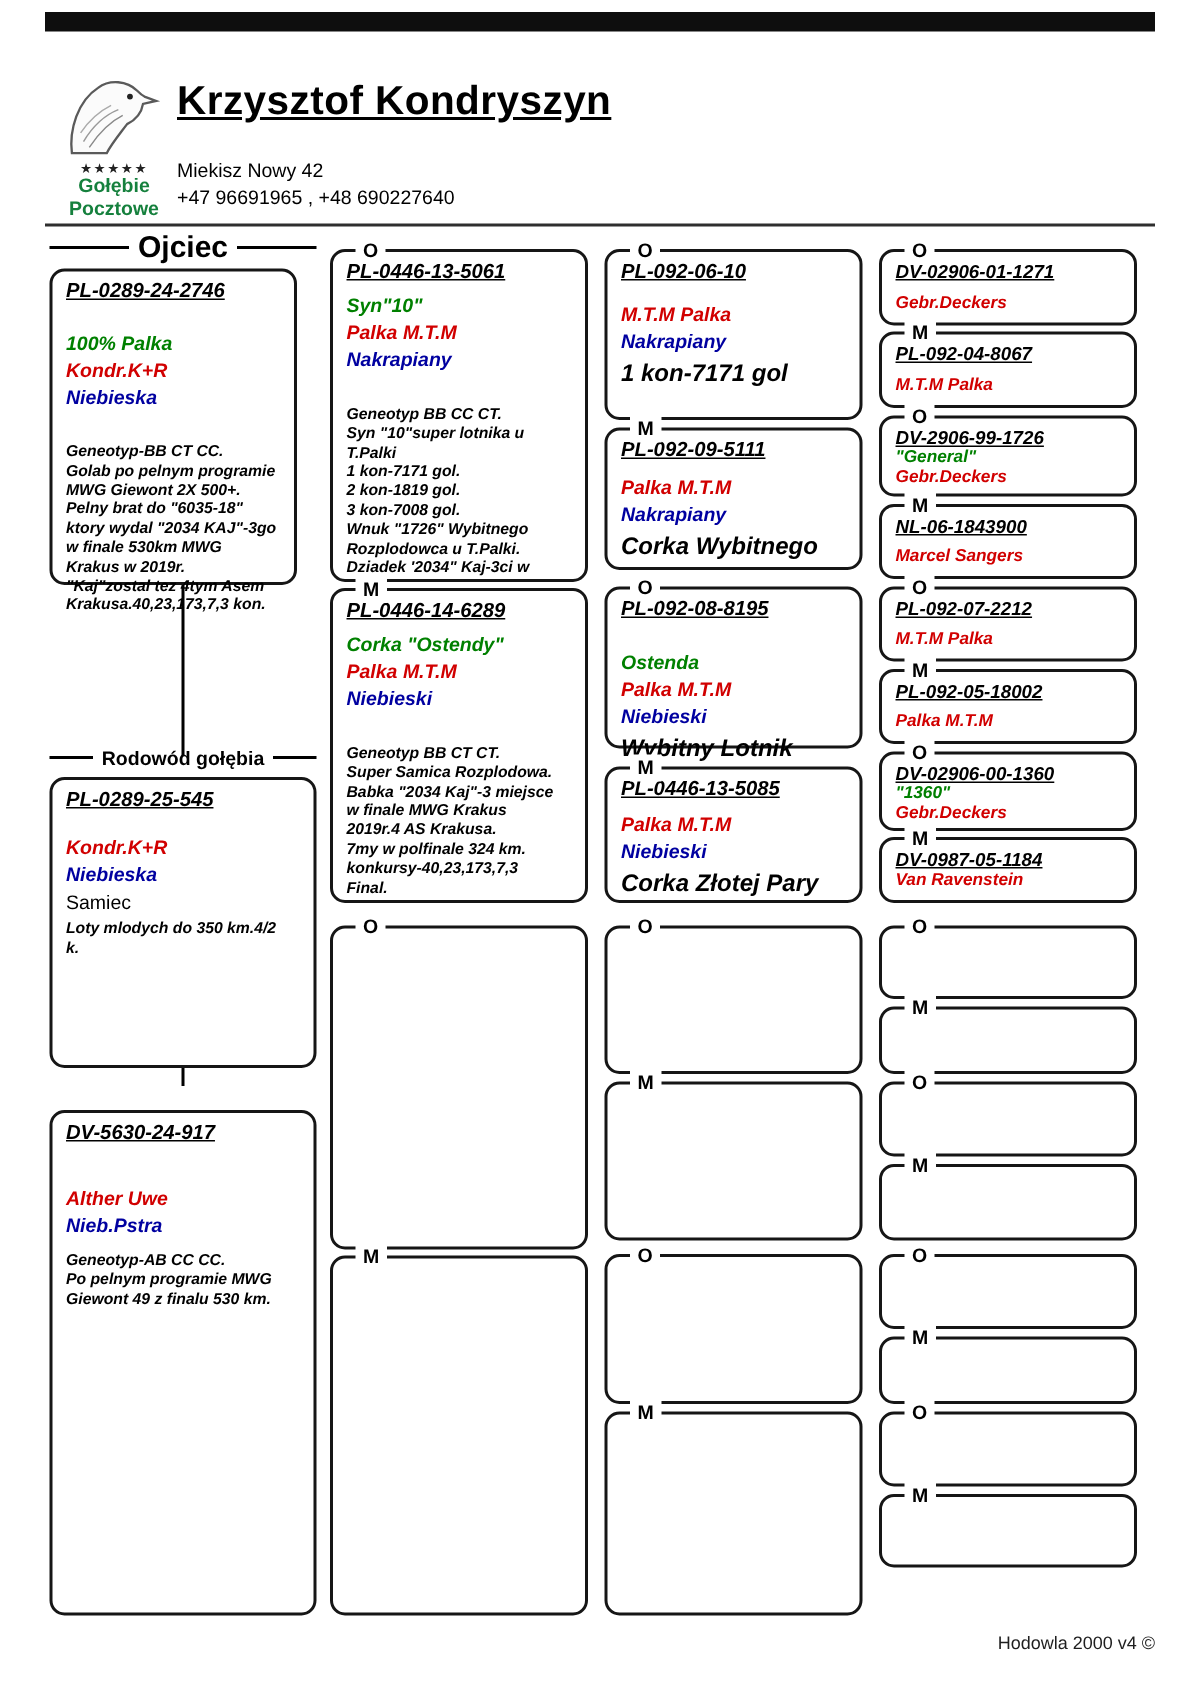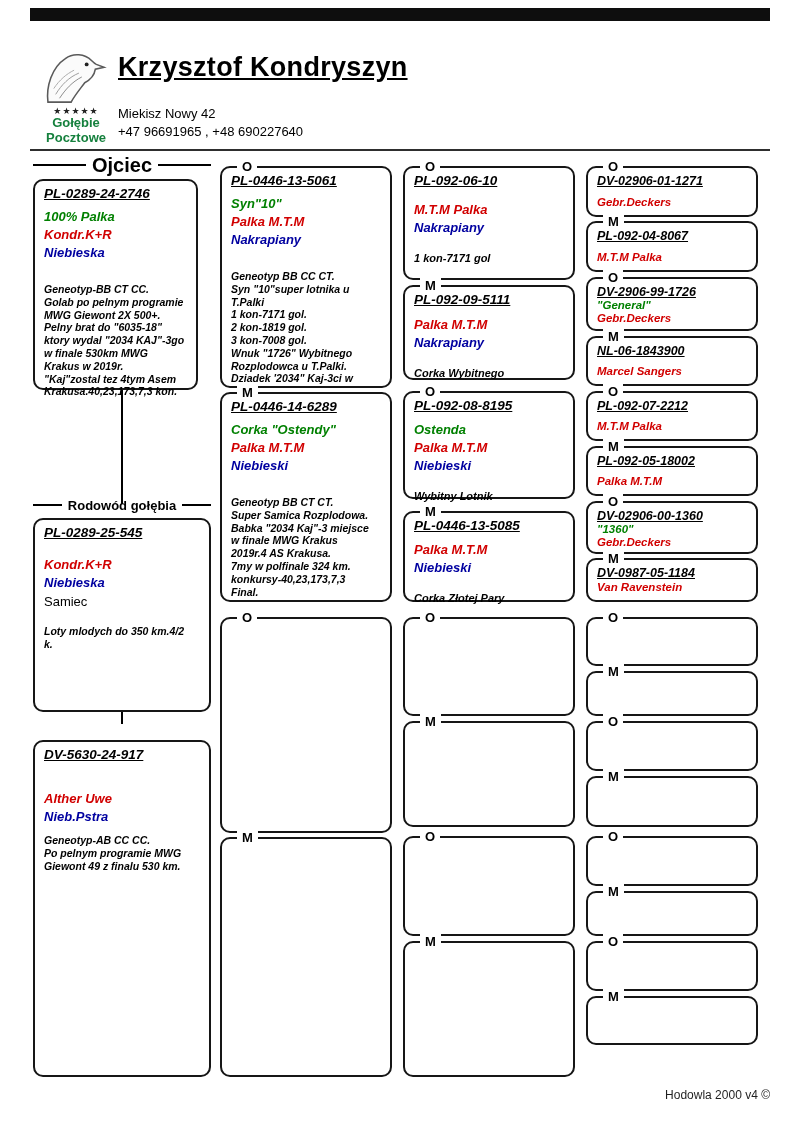--- a/index.html
+++ b/index.html
@@ -23,21 +23,21 @@
   .box{position:absolute;border:2px solid #161616;border-radius:10px;background:#fff;padding:5px 8px 4px 9px}
   .legend{position:absolute;top:-10px;left:15px;background:#fff;padding:0 5px;font-weight:bold;font-size:13px;line-height:1.35}
   .ring{font-weight:bold;font-style:italic;text-decoration:underline;font-size:13.5px}
   .names{margin-top:8px}
   .nm{font-weight:bold;font-style:italic;font-size:13px;line-height:18px}
   .g{color:#008000}
   .r{color:#d10000}
   .b{color:#0000a0}
   .sex{font-size:13px;margin-top:1px;line-height:18px}
   .desc{font-weight:bold;font-style:italic;font-size:10.5px;line-height:1.22;white-space:pre-line;margin-top:21px}
-  .c3 .desc{font-size:11px;margin-top:15px}
+  .c3 .desc{font-size:16px;margin-top:3px}
   .box4{display:flex;flex-direction:column;justify-content:space-between;padding-top:6px;padding-bottom:6px}
   .box4 .ring{font-size:12.5px}
   .box4 .nm{font-size:11.5px;line-height:13px}
   .footer{position:absolute;right:30px;top:1088px;font-size:12px;color:#1f1f1f}
 </style>
 </head>
 <body>
 
 <div class="page">
 
@@ -59,21 +59,21 @@
   <div class="addr">Miekisz Nowy 42</div>
   <div class="phone">+47 96691965 ,  +48 690227640</div>
   <div class="rule"></div>
 
   <div class="colhead big" style="left:33px;top:154px;width:178px;height:22px">
     <span>Ojciec</span>
   </div>
 
   <div class="box" style="left:33px;top:179px;width:165px;height:211px">
     <div class="ring">PL-0289-24-2746</div>
-    <div class="names" style="margin-top:7px">
+    <div class="names" style="margin-top:19px">
       <div class="nm g">100% Palka</div>
       <div class="nm r">Kondr.K+R</div>
       <div class="nm b">Niebieska</div>
     </div>
     <div class="desc">Geneotyp-BB CT CC.
 Golab po pelnym programie
 MWG Giewont 2X 500+.
 Pelny brat do "6035-18"
 ktory wydal "2034 KAJ"-3go
 w finale 530km MWG
@@ -88,21 +88,21 @@
     <span>Rodowód gołębia</span>
   </div>
 
   <div class="box" style="left:33px;top:518px;width:178px;height:194px">
     <div class="ring">PL-0289-25-545</div>
     <div class="names" style="margin-top:16px">
       <div class="nm r">Kondr.K+R</div>
       <div class="nm b">Niebieska</div>
     </div>
     <div class="sex">Samiec</div>
-    <div class="desc" style="margin-top:14px">Loty mlodych do 350 km.4/2
+    <div class="desc" style="margin-top:2px">Loty mlodych do 350 km.4/2
 k.</div>
   </div>
 
   <div class="vline" style="left:121px;top:712px;height:12px"></div>
 
 
   <div class="box" style="left:33px;top:740px;width:178px;height:337px">
     <div class="ring">DV-5630-24-917</div>
     <div class="names" style="margin-top:28px">
       <div class="nm r">Alther Uwe</div>
@@ -174,21 +174,21 @@
     <div class="names" style="margin-top:9px">
       <div class="nm r">Palka M.T.M</div>
       <div class="nm b">Nakrapiany</div>
     </div>
     <div class="desc">Corka Wybitnego</div>
   </div>
 
   <div class="box c3" style="left:403px;top:391px;width:172px;height:108px">
     <span class="legend">O</span>
     <div class="ring">PL-092-08-8195</div>
-    <div class="names" style="margin-top:8px">
+    <div class="names" style="margin-top:20px">
       <div class="nm g">Ostenda</div>
       <div class="nm r">Palka M.T.M</div>
       <div class="nm b">Niebieski</div>
     </div>
     <div class="desc">Wybitny Lotnik</div>
   </div>
 
   <div class="box c3" style="left:403px;top:511px;width:172px;height:91px">
     <span class="legend">M</span>
     <div class="ring">PL-0446-13-5085</div>

